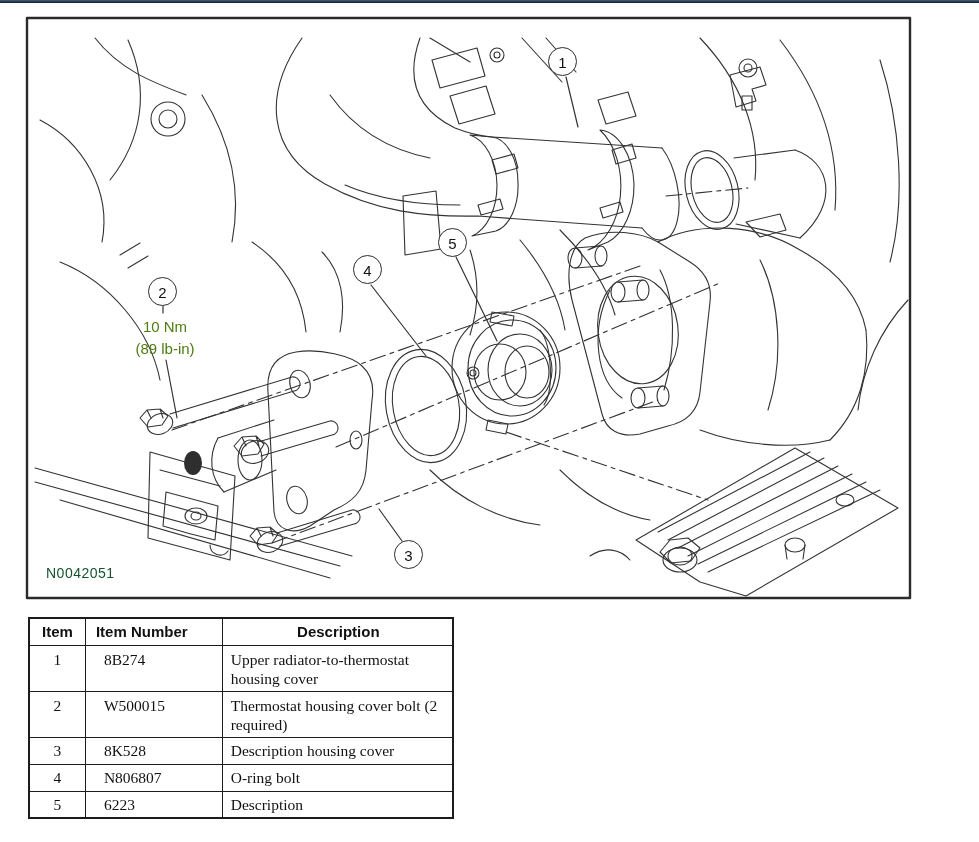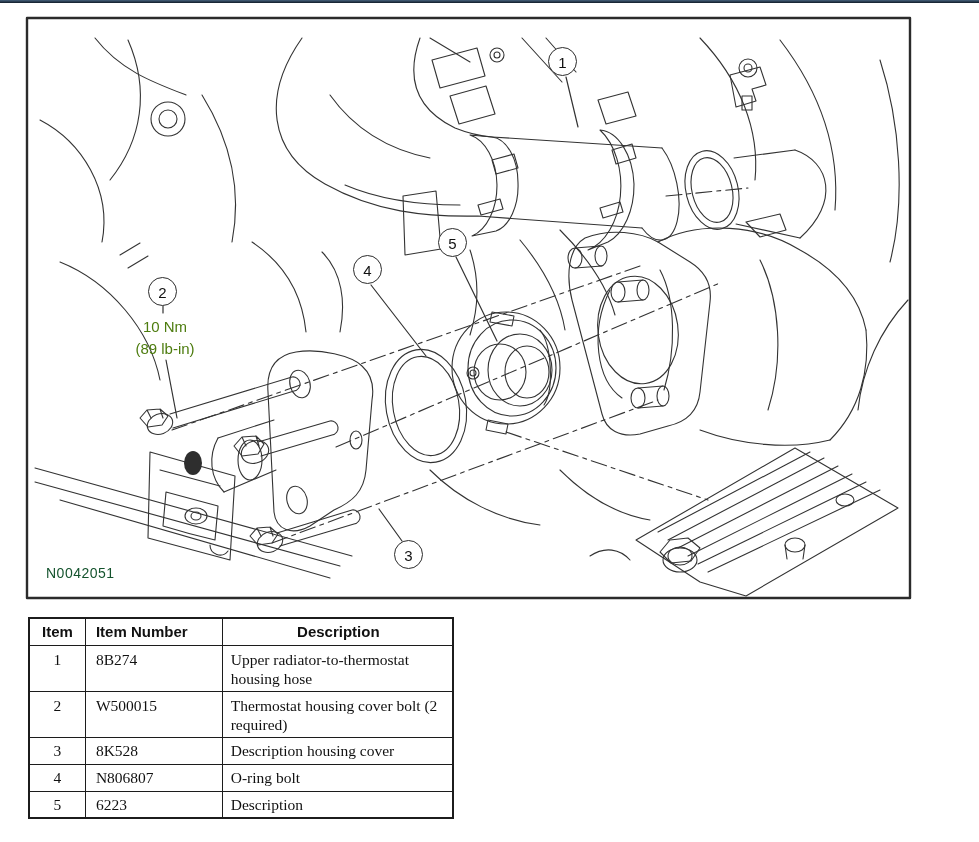--- a/index.html
+++ b/index.html
@@ -19,21 +19,21 @@
          border:2px solid #1c1c1c;table-layout:fixed;width:426px;}
   #parts th,#parts td{border:1.5px solid #1c1c1c;box-sizing:border-box;vertical-align:middle;}
   #parts th{font-family:"Liberation Sans",sans-serif;font-weight:bold;font-size:15px;
             text-align:left;height:27px;padding:2px 6px;}
   #parts th.c-item{text-align:center;width:54px;}
   #parts th.c-part{width:131px;padding-left:10px;}
   #parts th.c-desc{width:221px;padding-left:8px;text-align:center;}
   #parts td{font-family:"Liberation Serif",serif;font-size:15.5px;line-height:19px;
             padding:3px 6px;}
   #parts td.item{text-align:center;}
-  #parts td.part{padding-left:10px;}
+  #parts td.part{padding-left:18px;}
   #parts td.desc{padding-left:8px;padding-right:14px;}
   #parts tr.tall td{height:45px;vertical-align:top;padding-top:4px;}
   #parts tr.short td{height:27px;}
 </style>
 </head>
 <body>
 
 <div id="page">
   <div id="topbar"></div>
 
@@ -216,21 +216,21 @@
       <tr>
         <th class="c-item">Item</th>
         <th class="c-part">Item Number</th>
         <th class="c-desc">Description</th>
       </tr>
     </thead>
     <tbody>
       <tr class="tall">
         <td class="item">1</td>
         <td class="part">8B274</td>
-        <td class="desc">Upper radiator-to-thermostat housing hose</td>
+        <td class="desc">Upper radiator-to-thermostat housing cover</td>
       </tr>
       <tr class="tall">
         <td class="item">2</td>
         <td class="part">W500015</td>
         <td class="desc">Thermostat housing cover bolt (2 required)</td>
       </tr>
       <tr class="short">
         <td class="item">3</td>
         <td class="part">8K528</td>
         <td class="desc">Description housing cover</td>

